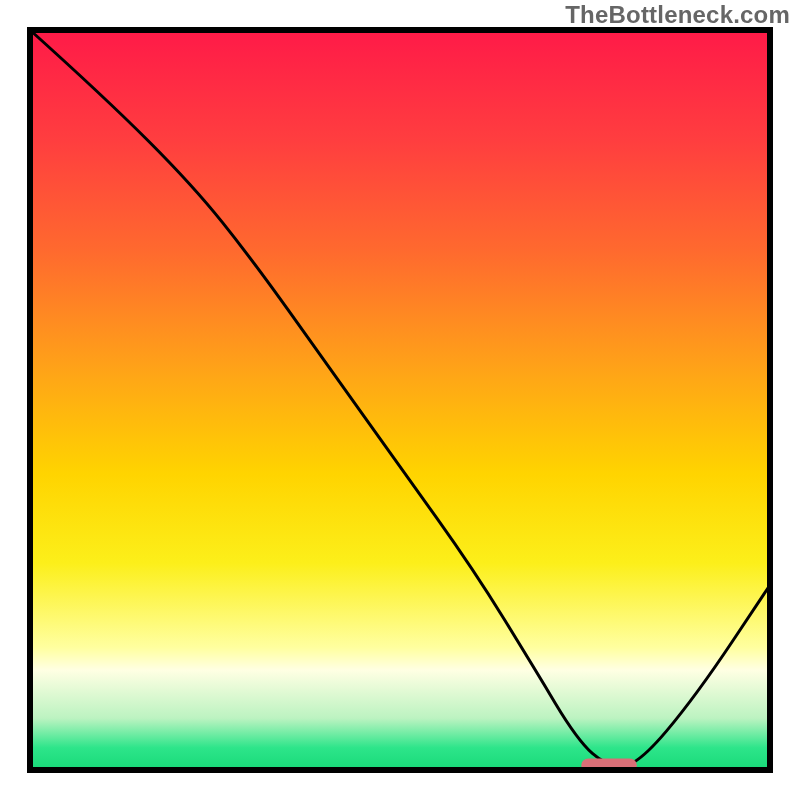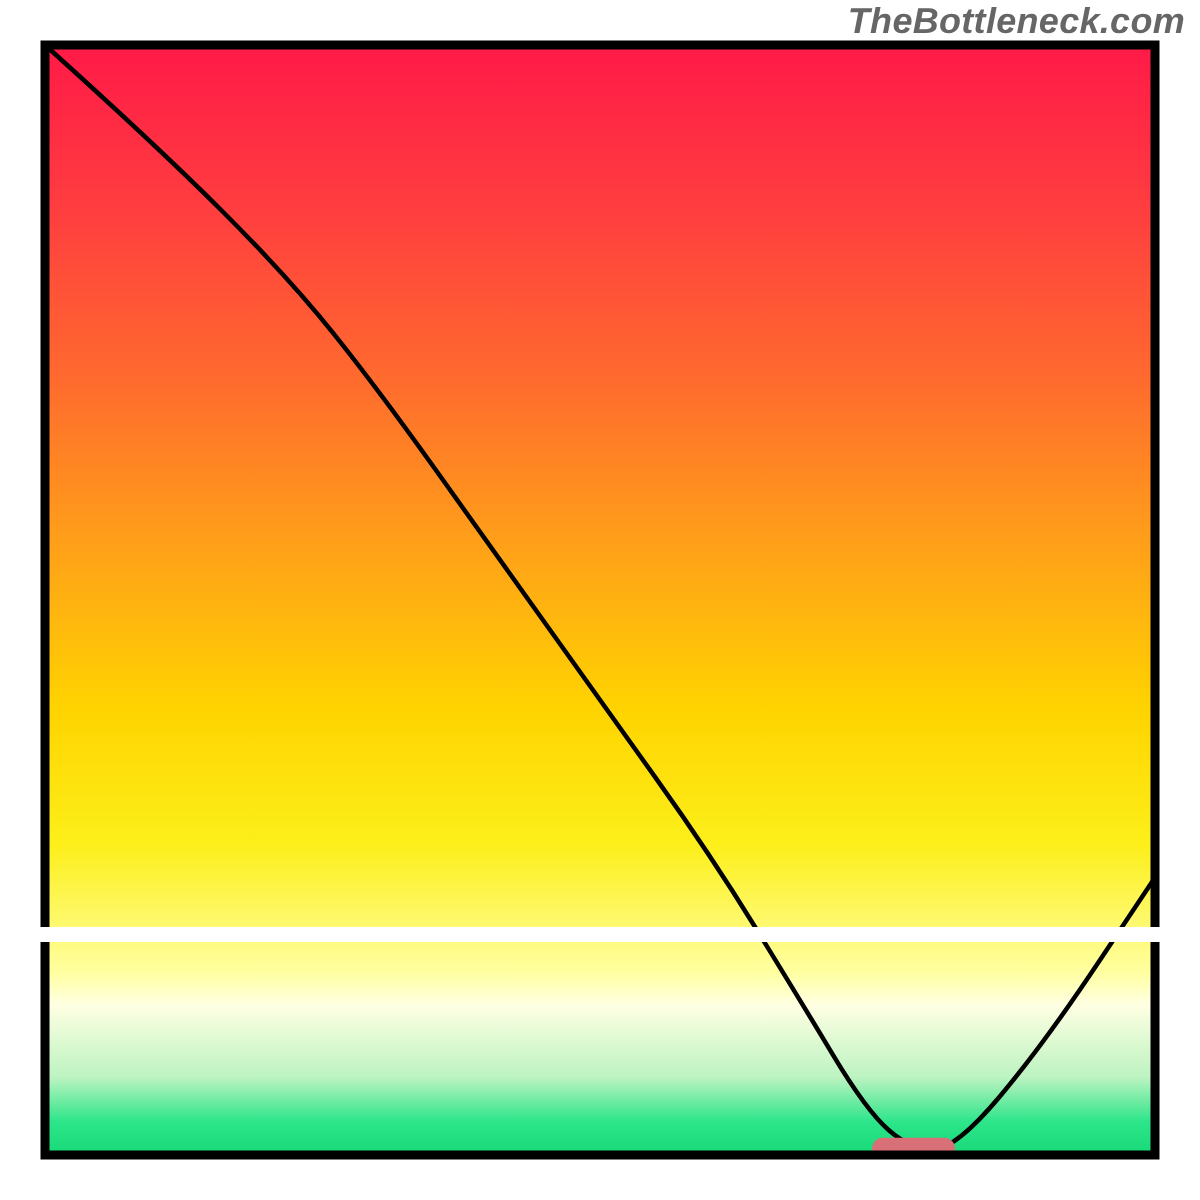--- a/index.html
+++ b/index.html
@@ -7,22 +7,21 @@
     padding: 0;
     width: 800px;
     height: 800px;
     background: #ffffff;
     font-family: Arial, Helvetica, sans-serif;
     overflow: hidden;
   }
   .wrap {
     position: relative;
     width: 800px;
-    height: 628px;
-    font-style: italic;
+    height: 800px;
   }
   .attribution {
     position: absolute;
     top: 1px;
     right: 10px;
     font-size: 24px;
     font-weight: bold;
     color: #666666;
     letter-spacing: 0.2px;
   }

